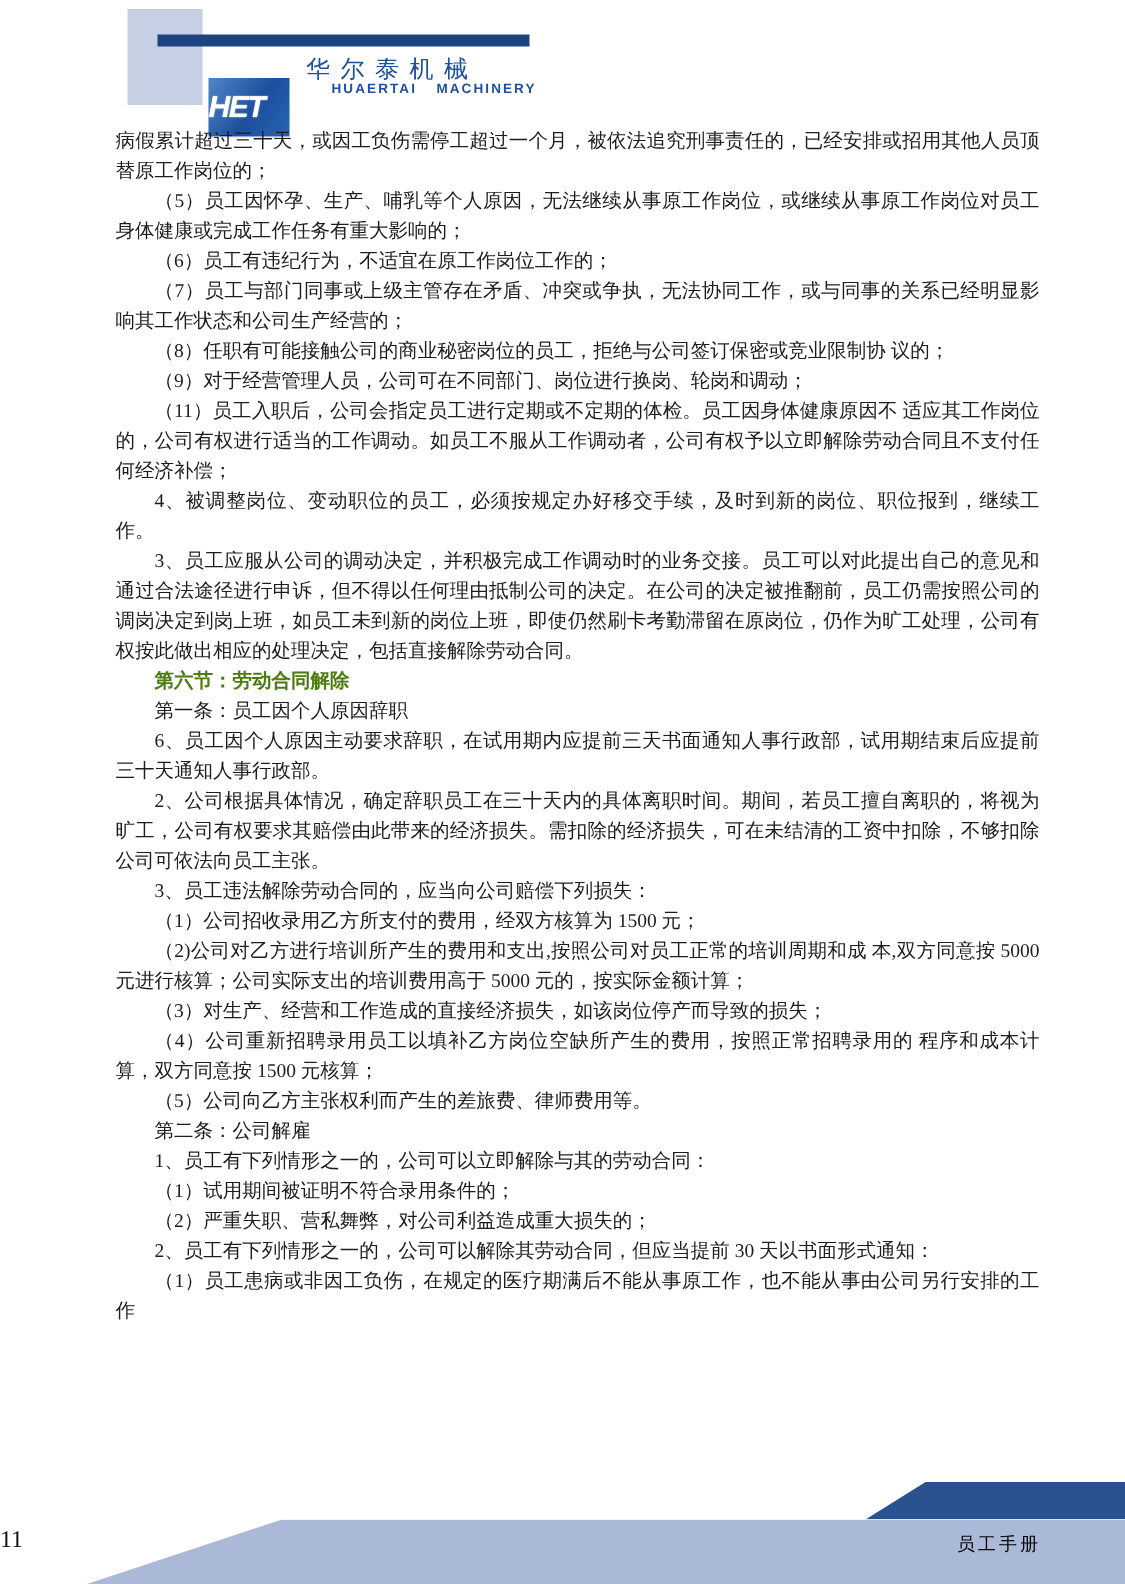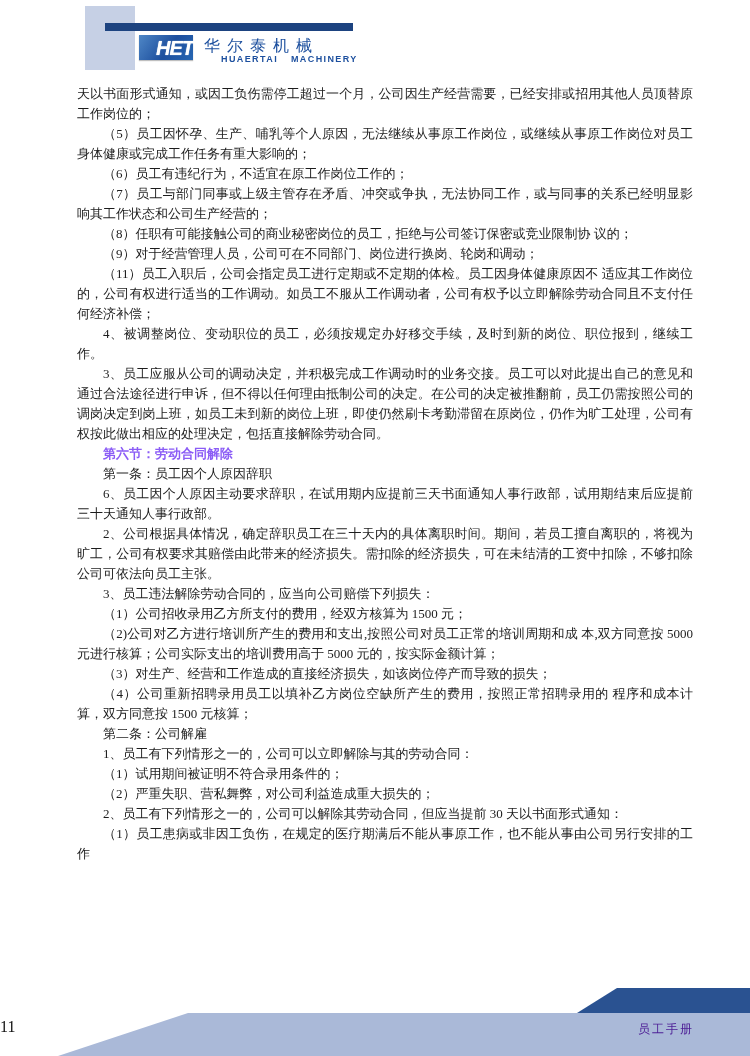--- a/index.html
+++ b/index.html
@@ -8,23 +8,23 @@
     width:750px;height:1056px;
     background:#ffffff;
     overflow:hidden;
     font-family:"Liberation Serif", serif;
   }
 
   
   .hdr-square{position:absolute;left:85px;top:6px;width:50px;height:64px;background:#c6d0e5;}
   .hdr-bar{position:absolute;left:105px;top:23px;width:248px;height:8px;background:#1d4380;}
   .logo-box{
-    position:absolute;left:139px;top:35px;width:54px;height:25px;
+    position:absolute;left:139px;top:52px;width:54px;height:39px;
     background:linear-gradient(125deg,#4f87c6 0%,#1d4f9e 55%,#2766b2 100%);
-    display:flex;align-items:center;justify-content:flex-end;
+    display:flex;align-items:center;justify-content:flex-start;
     box-shadow:0 1px 1px rgba(0,0,0,.25);
   }
   .logo-box span{
     color:#ffffff;font-family:"Liberation Sans",sans-serif;
     font-weight:bold;font-style:italic;font-size:20px;line-height:1;
     letter-spacing:-1px;text-shadow:0 0 1px #fff;
   }
   .cname-cn{
     position:absolute;left:204px;top:36px;
     font-family:"Liberation Sans",sans-serif;
@@ -37,75 +37,76 @@
   }
 
   
   .doc-body{
     position:absolute;left:77px;top:84px;width:616px;
     font-size:13px;line-height:20px;color:#1c1c1c;
     text-align:justify;
   }
   .para{margin:0;text-indent:2em;}
   .para.continuation{text-indent:0;}
-  .para.section-heading{color:#8b5cf6;font-weight:bold;}
+  .para.section-heading{color:#4d7c0f;font-weight:bold;}
 
   
   .page-number{
     position:absolute;left:0;right:0;top:989px;text-align:left;
     font-size:16px;color:#111;font-family:"Liberation Serif",serif;margin-top:29px;
   }
   .band-light{
     position:absolute;left:0;top:1013px;width:750px;height:43px;
     background:#aab9d8;
     clip-path:polygon(188px 0,750px 0,750px 43px,58px 43px);
   }
   .band-navy{
     position:absolute;left:0;top:988px;width:750px;height:25px;
     background:#2a5291;
     clip-path:polygon(617px 0,750px 0,750px 25px,577px 25px);
   }
   .handbook-label{
     position:absolute;left:638px;top:1021px;
-    color:#4c1d95;font-size:12px;letter-spacing:2px;
+    color:#000000;font-size:12px;letter-spacing:2px;
     font-family:Liberation Sans, sans-serif;
   }
 </style>
 </head>
 <body>
 
 <div class="page">
 
   <div class="hdr-square"></div>
   <div class="hdr-bar"></div>
   <div class="logo-box">
     <span>HET</span>
   </div>
   <div class="cname-cn">华尔泰机械</div>
   <div class="cname-en">HUAERTAI MACHINERY</div>
 
   <div class="doc-body">
-      <p class="para continuation">天以书面形式通知，或因工负伤需停工超过一个月，公司因生产经营需要，已经安排或招用其他人员顶替原工作岗位的；</p>
+      <p class="para continuation">病假累计超过三十天，或因工负伤需停工超过一个月，被依法追究刑事责任的，已经安排或招用其他人员顶替原工作岗位的；</p>
       <p class="para body">（5）员工因怀孕、生产、哺乳等个人原因，无法继续从事原工作岗位，或继续从事原工作岗位对员工身体健康或完成工作任务有重大影响的；</p>
       <p class="para body">（6）员工有违纪行为，不适宜在原工作岗位工作的；</p>
       <p class="para body">（7）员工与部门同事或上级主管存在矛盾、冲突或争执，无法协同工作，或与同事的关系已经明显影响其工作状态和公司生产经营的；</p>
       <p class="para body">（8）任职有可能接触公司的商业秘密岗位的员工，拒绝与公司签订保密或竞业限制协 议的；</p>
       <p class="para body">（9）对于经营管理人员，公司可在不同部门、岗位进行换岗、轮岗和调动；</p>
       <p class="para body">（11）员工入职后，公司会指定员工进行定期或不定期的体检。员工因身体健康原因不 适应其工作岗位的，公司有权进行适当的工作调动。如员工不服从工作调动者，公司有权予以立即解除劳动合同且不支付任何经济补偿；</p>
       <p class="para body">4、被调整岗位、变动职位的员工，必须按规定办好移交手续，及时到新的岗位、职位报到，继续工作。</p>
       <p class="para body">3、员工应服从公司的调动决定，并积极完成工作调动时的业务交接。员工可以对此提出自己的意见和通过合法途径进行申诉，但不得以任何理由抵制公司的决定。在公司的决定被推翻前，员工仍需按照公司的调岗决定到岗上班，如员工未到新的岗位上班，即使仍然刷卡考勤滞留在原岗位，仍作为旷工处理，公司有权按此做出相应的处理决定，包括直接解除劳动合同。</p>
       <p class="para section-heading">第六节：劳动合同解除</p>
       <p class="para body">第一条：员工因个人原因辞职</p>
       <p class="para body">6、员工因个人原因主动要求辞职，在试用期内应提前三天书面通知人事行政部，试用期结束后应提前三十天通知人事行政部。</p>
       <p class="para body">2、公司根据具体情况，确定辞职员工在三十天内的具体离职时间。期间，若员工擅自离职的，将视为旷工，公司有权要求其赔偿由此带来的经济损失。需扣除的经济损失，可在未结清的工资中扣除，不够扣除公司可依法向员工主张。</p>
       <p class="para body">3、员工违法解除劳动合同的，应当向公司赔偿下列损失：</p>
       <p class="para body">（1）公司招收录用乙方所支付的费用，经双方核算为 1500 元；</p>
       <p class="para body">（2)公司对乙方进行培训所产生的费用和支出,按照公司对员工正常的培训周期和成 本,双方同意按 5000 元进行核算；公司实际支出的培训费用高于 5000 元的，按实际金额计算；</p>
       <p class="para body">（3）对生产、经营和工作造成的直接经济损失，如该岗位停产而导致的损失；</p>
       <p class="para body">（4）公司重新招聘录用员工以填补乙方岗位空缺所产生的费用，按照正常招聘录用的 程序和成本计算，双方同意按 1500 元核算；</p>
+      <p class="para body">（5）公司向乙方主张权利而产生的差旅费、律师费用等。</p>
       <p class="para body">第二条：公司解雇</p>
       <p class="para body">1、员工有下列情形之一的，公司可以立即解除与其的劳动合同：</p>
       <p class="para body">（1）试用期间被证明不符合录用条件的；</p>
       <p class="para body">（2）严重失职、营私舞弊，对公司利益造成重大损失的；</p>
       <p class="para body">2、员工有下列情形之一的，公司可以解除其劳动合同，但应当提前 30 天以书面形式通知：</p>
       <p class="para body">（1）员工患病或非因工负伤，在规定的医疗期满后不能从事原工作，也不能从事由公司另行安排的工作</p>
     </div>
 
   <div class="page-number">11</div>
   <div class="band-light"></div>

